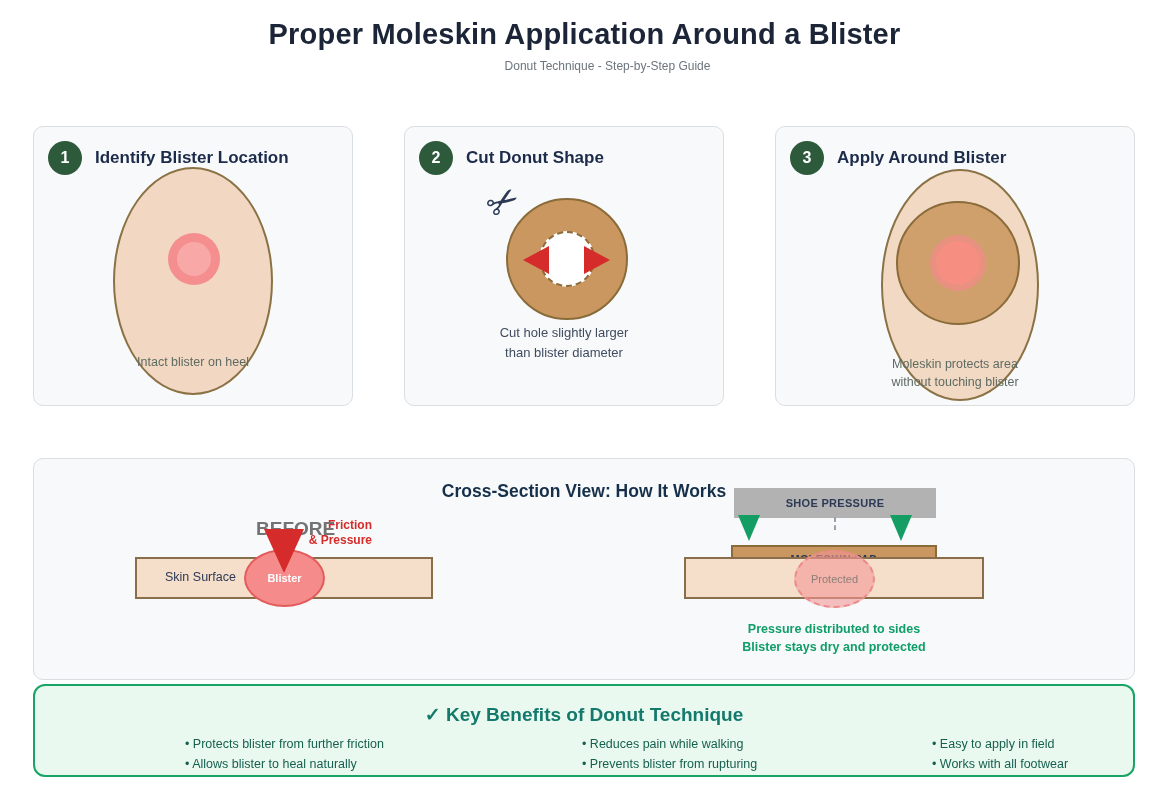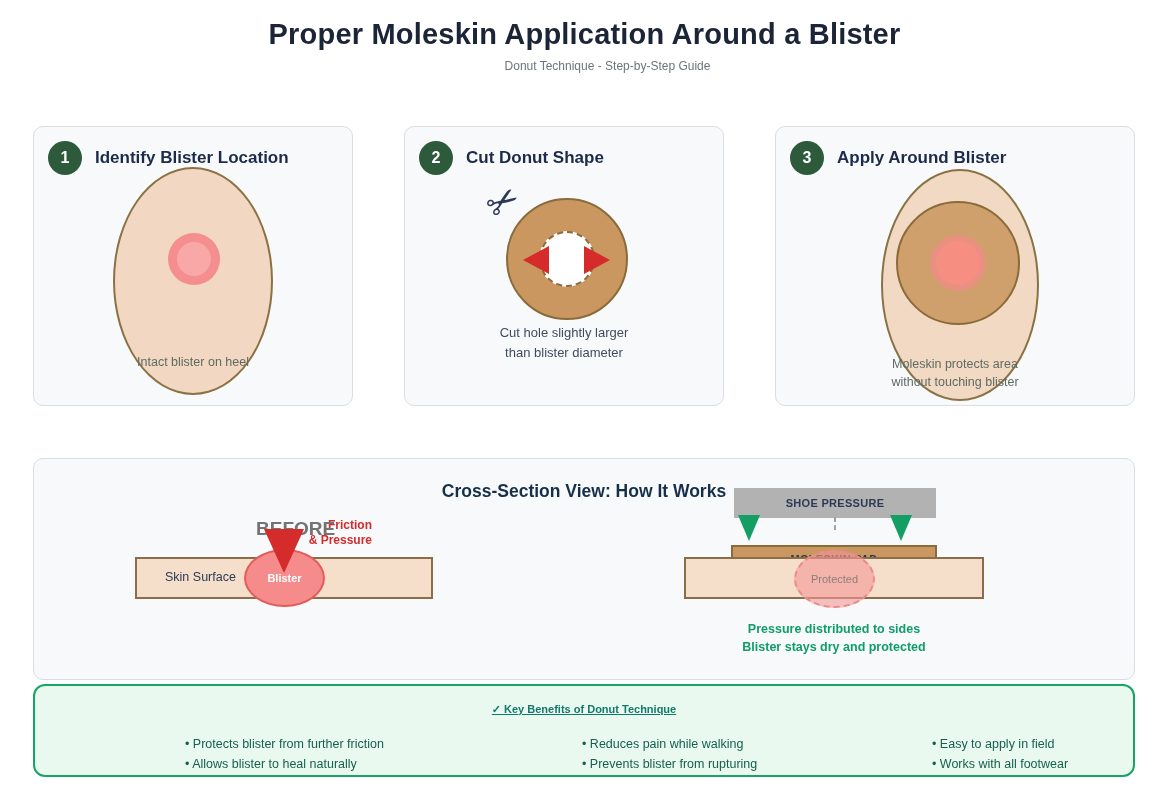--- a/index.html
+++ b/index.html
@@ -109,21 +109,21 @@
     display:flex; align-items:center; justify-content:center;
     font-size:11px; color:#8a8078; }
   .after-cap { position:absolute; left:0; width:100%; text-align:center;
     font-size:12.5px; font-weight:700; color:#0f9e68; }
   .after-cap.l1 { top:163px; } .after-cap.l2 { top:181px; }
 
   
   .benefits { position:absolute; left:33px; top:684px; width:1102px; height:93px;
     background:#e9f9f0; border:2px solid #18a464; border-radius:12px; }
   .ben-title { position:absolute; left:0; top:17px; width:100%; text-align:center;
-    font-size:11px; font-weight:700; color:#13796b;text-decoration:underline; }
+    font-size:19px; font-weight:700; color:#13796b; }
   .ben-col { position:absolute; top:48px; font-size:12.5px; color:#17604f; line-height:20px; }
   .ben-col.b1 { left:150px; } .ben-col.b2 { left:547px; } .ben-col.b3 { left:897px; }
 </style>
 </head>
 <body>
 
 <div class="page">
 
   <div class="hdr">
     <h1>Proper Moleskin Application Around a Blister</h1>

